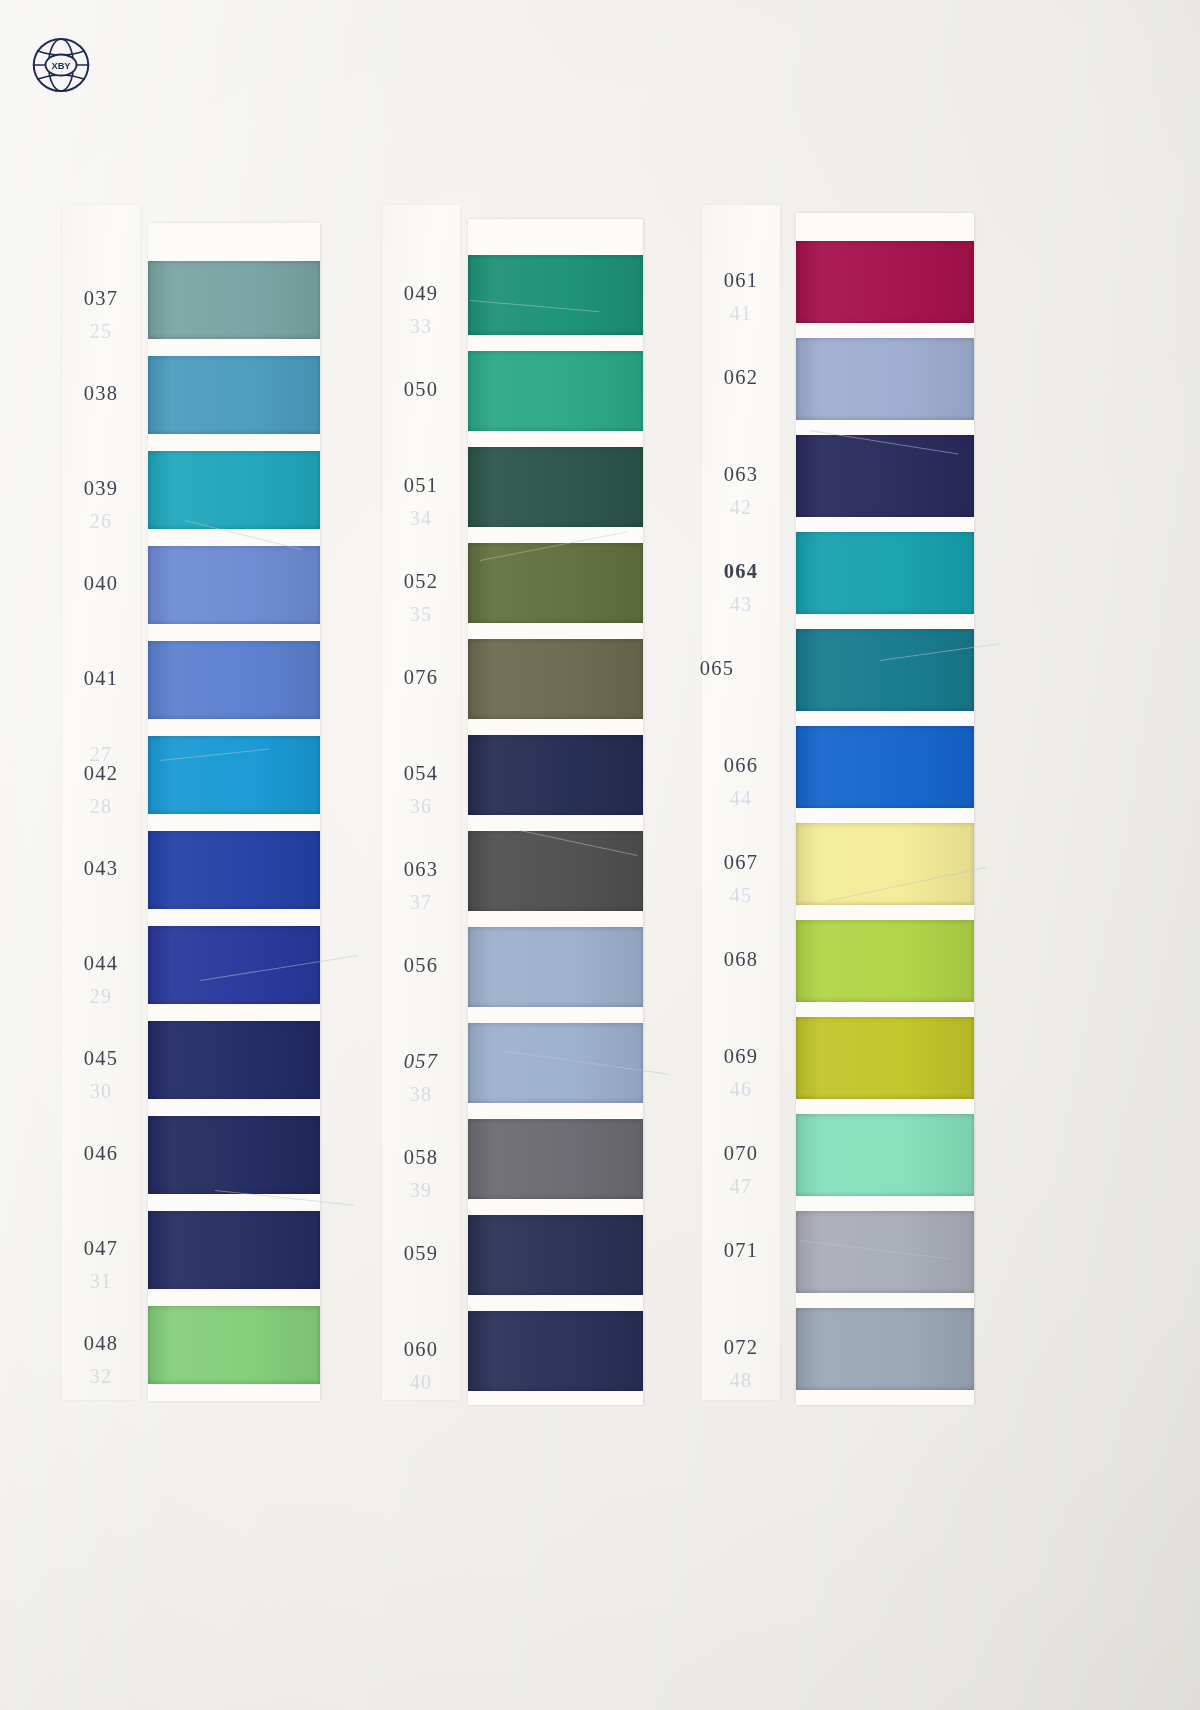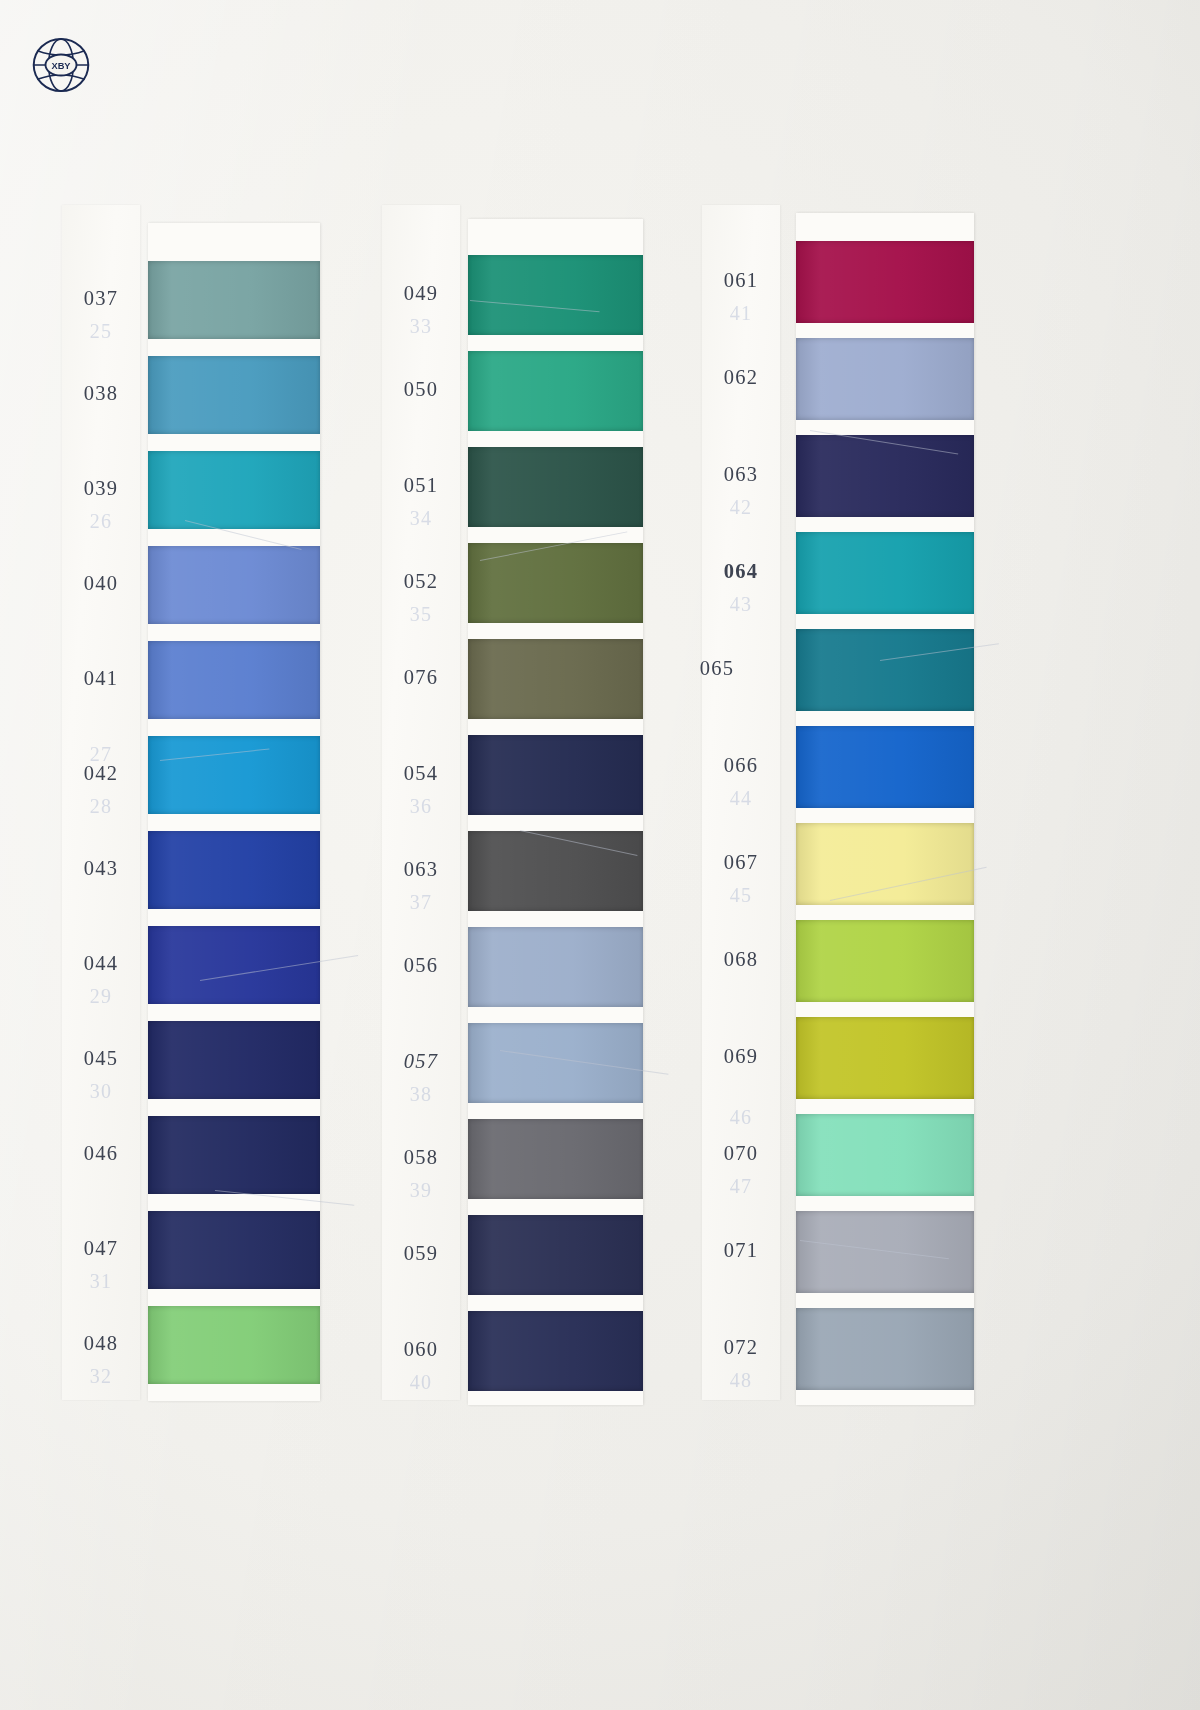--- a/index.html
+++ b/index.html
@@ -278,21 +278,21 @@
       <div class="ghost-label" style="left: 702px; top: 291px;">42</div>
       <div class="label" style="left: 702px; top: 355px; font-weight: bold;">064</div>
       <div class="ghost-label" style="left: 702px; top: 388px;">43</div>
       <div class="label" style="left: 678px; top: 452px;">065</div>
       <div class="label" style="left: 702px; top: 549px;">066</div>
       <div class="ghost-label" style="left: 702px; top: 582px;">44</div>
       <div class="label" style="left: 702px; top: 646px;">067</div>
       <div class="ghost-label" style="left: 702px; top: 679px;">45</div>
       <div class="label" style="left: 702px; top: 743px;">068</div>
       <div class="label" style="left: 702px; top: 840px;">069</div>
-      <div class="ghost-label" style="left: 702px; top: 873px; margin-top: 28px;">46</div>
+      <div class="ghost-label" style="left: 702px; top: 873px;">46</div>
       <div class="label" style="left: 702px; top: 937px;">070</div>
       <div class="ghost-label" style="left: 702px; top: 970px;">47</div>
       <div class="label" style="left: 702px; top: 1034px;">071</div>
       <div class="label" style="left: 702px; top: 1131px;">072</div>
       <div class="ghost-label" style="left: 702px; top: 1164px;">48</div>
       <div class="swatch-card" style="left: 796px; top: 8px; width: 178px; height: 1192px;">
         <div class="swatch" title="061 crimson magenta" style="top: 28px; height: 82px; background: rgb(165, 17, 75);"></div>
         <div class="swatch" title="062 light periwinkle" style="top: 125px; height: 82px; background: rgb(158, 173, 208);"></div>
         <div class="swatch" title="063 dark navy purple" style="top: 222px; height: 82px; background: rgb(41, 42, 92);"></div>
         <div class="swatch" title="064 turquoise teal" style="top: 319px; height: 82px; background: rgb(22, 161, 174);"></div>

